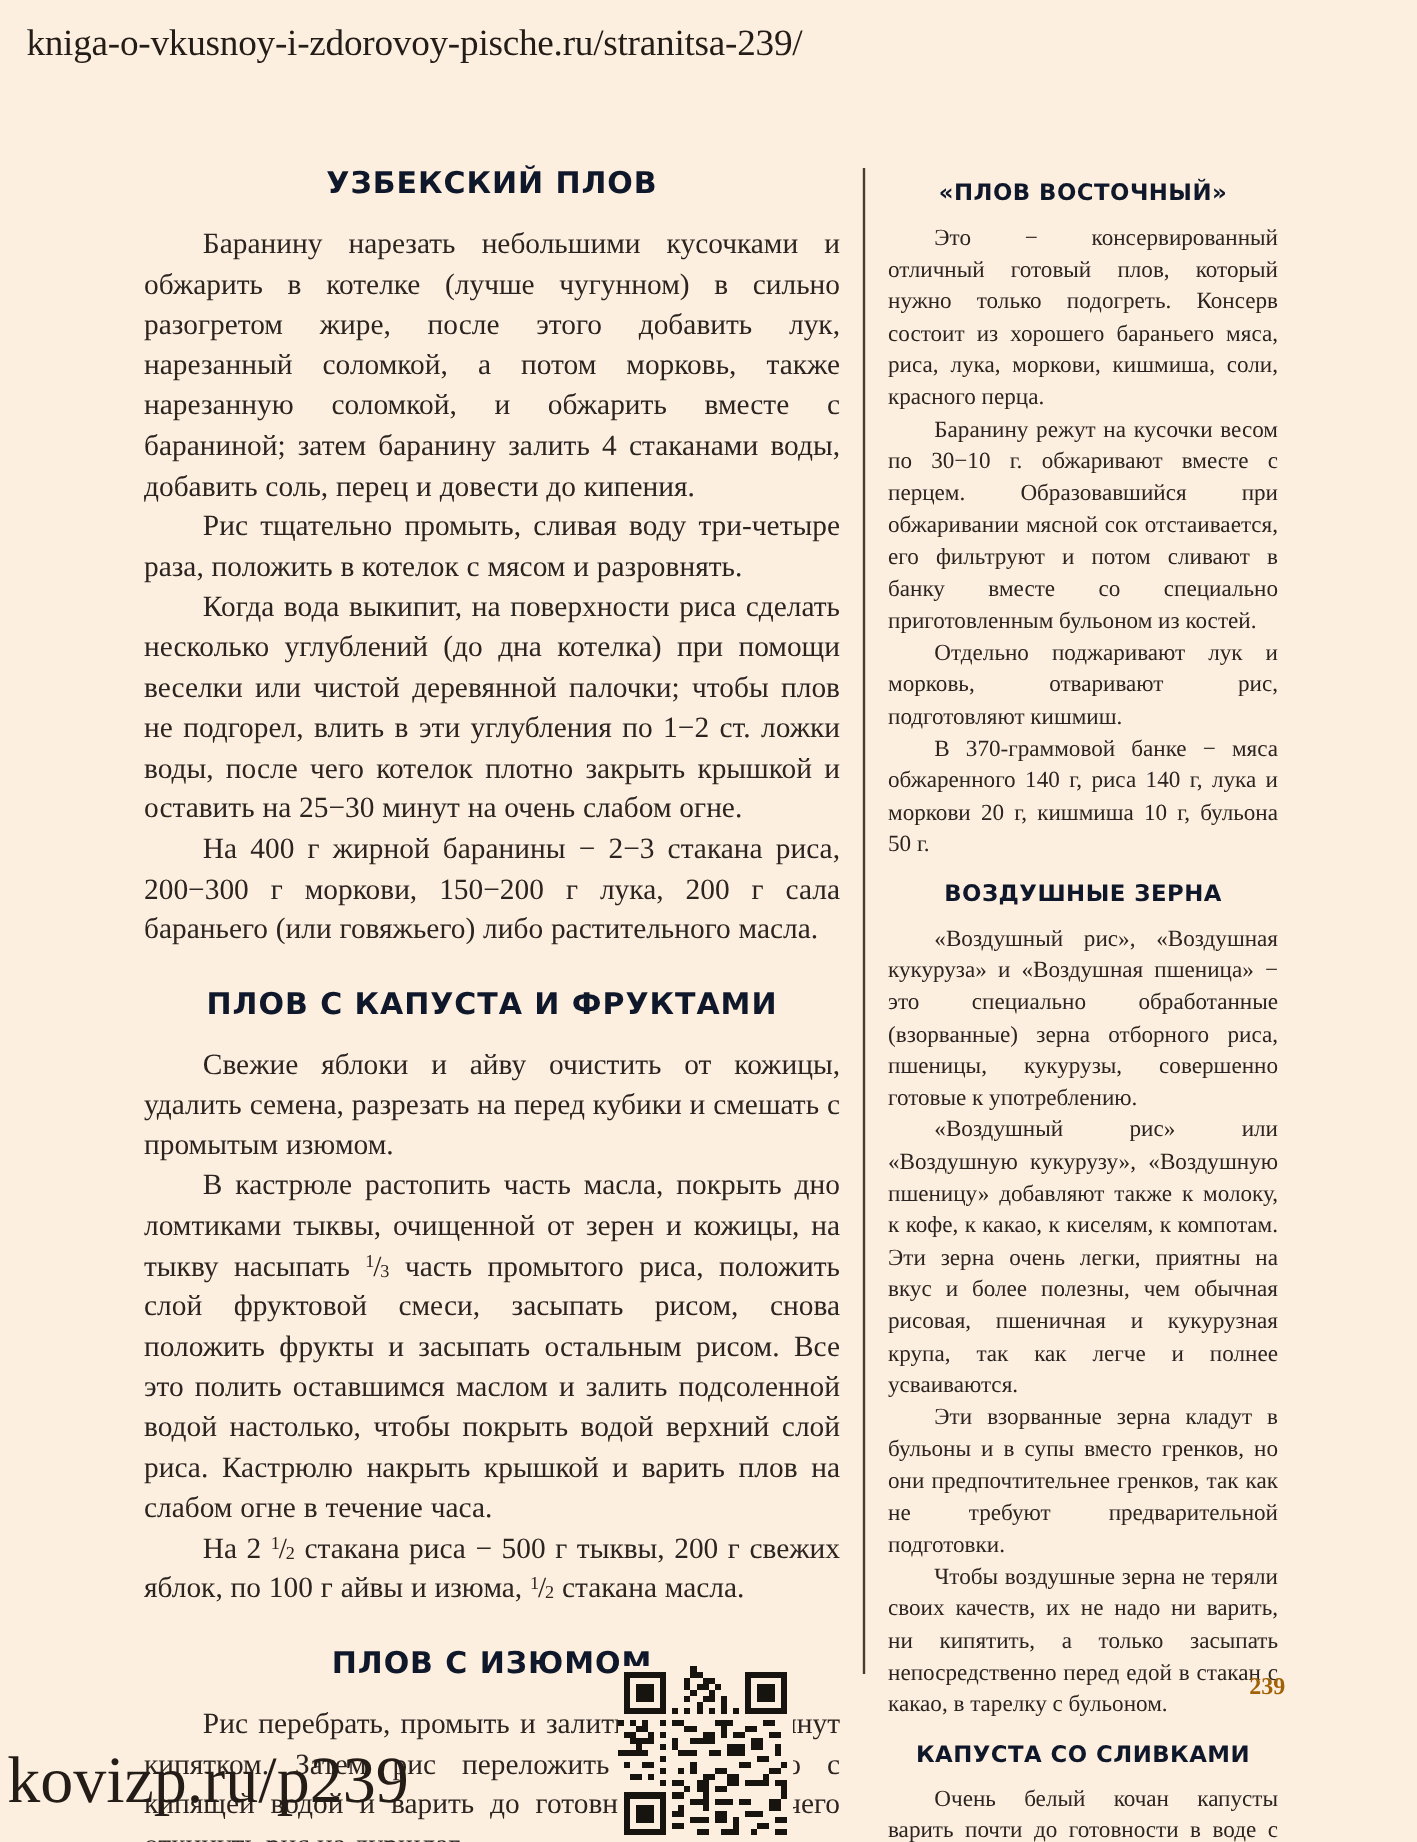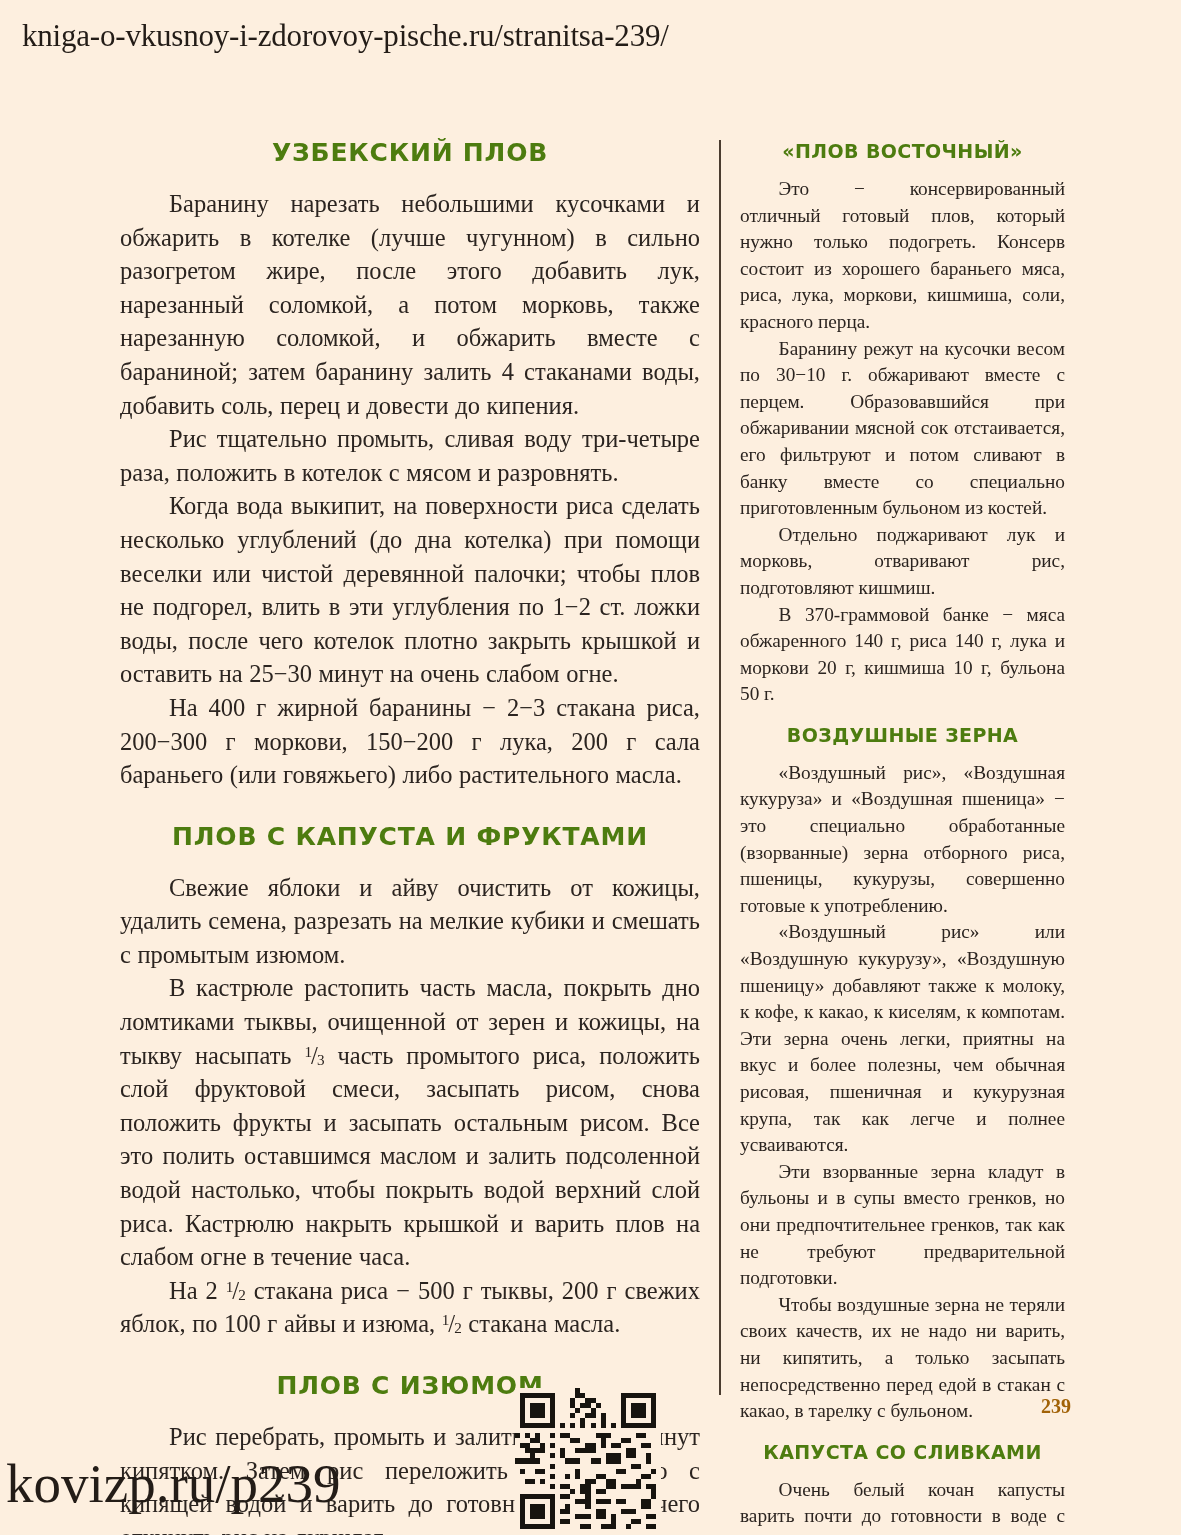--- a/index.html
+++ b/index.html
@@ -59,39 +59,39 @@
     height: 1255px;
     background: #4a3c30;
   }
 
   
   h2.recipe-title {
     font-family: "DejaVu Sans", "Liberation Sans", sans-serif;
     font-weight: bold;
     text-align: center;
     margin: 0;
-    color: #4d7c0f;
+    color: #0f172a;
   }
   .col-left h2.recipe-title {
     font-size: 25px;
     letter-spacing: 0.8px;
     margin-top: 30px;
     margin-bottom: 20px;
   }
   .col-left h2.recipe-title.first {
     margin-top: 0;
   }
   .col-right h2.recipe-title {
     font-size: 19px;
     letter-spacing: 0.4px;
     margin-top: 16px;
     margin-bottom: 14px;
   }
   .col-right h2.recipe-title.first {
-    margin-top: 0;
+    margin-top: 10px;
   }
 
   
   p.para {
     margin: 0;
     text-align: justify;
     text-indent: 2.0em;
     hyphens: manual;
   }
   .col-left p.para {
@@ -164,21 +164,21 @@
 
   <div class="col-left">
 
     <h2 class="recipe-title first">УЗБЕКСКИЙ ПЛОВ</h2>
     <p class="para">Баранину нарезать небольшими кусочками и обжарить в котелке (лучше чугунном) в сильно разогретом жире, после этого добавить лук, нарезанный соломкой, а потом морковь, также нарезанную соломкой, и обжарить вместе с бараниной; затем баранину залить 4 стаканами воды, добавить соль, перец и довести до кипения.</p>
     <p class="para">Рис тщательно промыть, сливая воду три-четыре раза, положить в котелок с мясом и разровнять.</p>
     <p class="para">Когда вода выкипит, на поверхности риса сделать несколько углублений (до дна котелка) при помощи веселки или чистой деревянной палочки; чтобы плов не подгорел, влить в эти углубления по 1−2 ст. ложки воды, после чего котелок плотно закрыть крышкой и оставить на 25−30 минут на очень слабом огне.</p>
     <p class="para">На 400 г жирной баранины − 2−3 стакана риса, 200−300 г моркови, 150−200 г лука, 200 г сала бараньего (или говяжьего) либо растительного масла.</p>
 
     <h2 class="recipe-title">ПЛОВ С КАПУСТА И ФРУКТАМИ</h2>
-    <p class="para">Свежие яблоки и айву очистить от кожицы, удалить семена, разрезать на мелкие кубики и смешать с промытым изюмом.</p>
+    <p class="para">Свежие яблоки и айву очистить от кожицы, удалить семена, разрезать на перед кубики и смешать с промытым изюмом.</p>
     <p class="para">
       <span>В кастрюле растопить часть масла, покрыть дно ломтиками тыквы, очищенной от зерен и кожицы, на тыкву насыпать </span><span class="frac"><sup>1</sup><span class="slash">/</span><sub>3</sub></span><span> часть промытого риса, положить слой фруктовой смеси, засыпать рисом, снова положить фрукты и засыпать остальным рисом. Все это полить оставшимся маслом и залить подсоленной водой настолько, чтобы покрыть водой верхний слой риса. Кастрюлю накрыть крышкой и варить плов на слабом огне в течение часа.</span>
     </p>
     <p class="para">
       <span>На 2 </span><span class="frac"><sup>1</sup><span class="slash">/</span><sub>2</sub></span><span> стакана риса − 500 г тыквы, 200 г свежих яблок, по 100 г айвы и изюма, </span><span class="frac"><sup>1</sup><span class="slash">/</span><sub>2</sub></span><span> стакана масла.</span>
     </p>
 
     <h2 class="recipe-title">ПЛОВ С ИЗЮМОМ</h2>
     <p class="para">Рис перебрать, промыть и залить на 10−15 минут кипятком. Затем рис переложить в кастрюлю с кипящей водой и варить до готовности, после чего откинуть рис на дуршлаг.</p>
 

